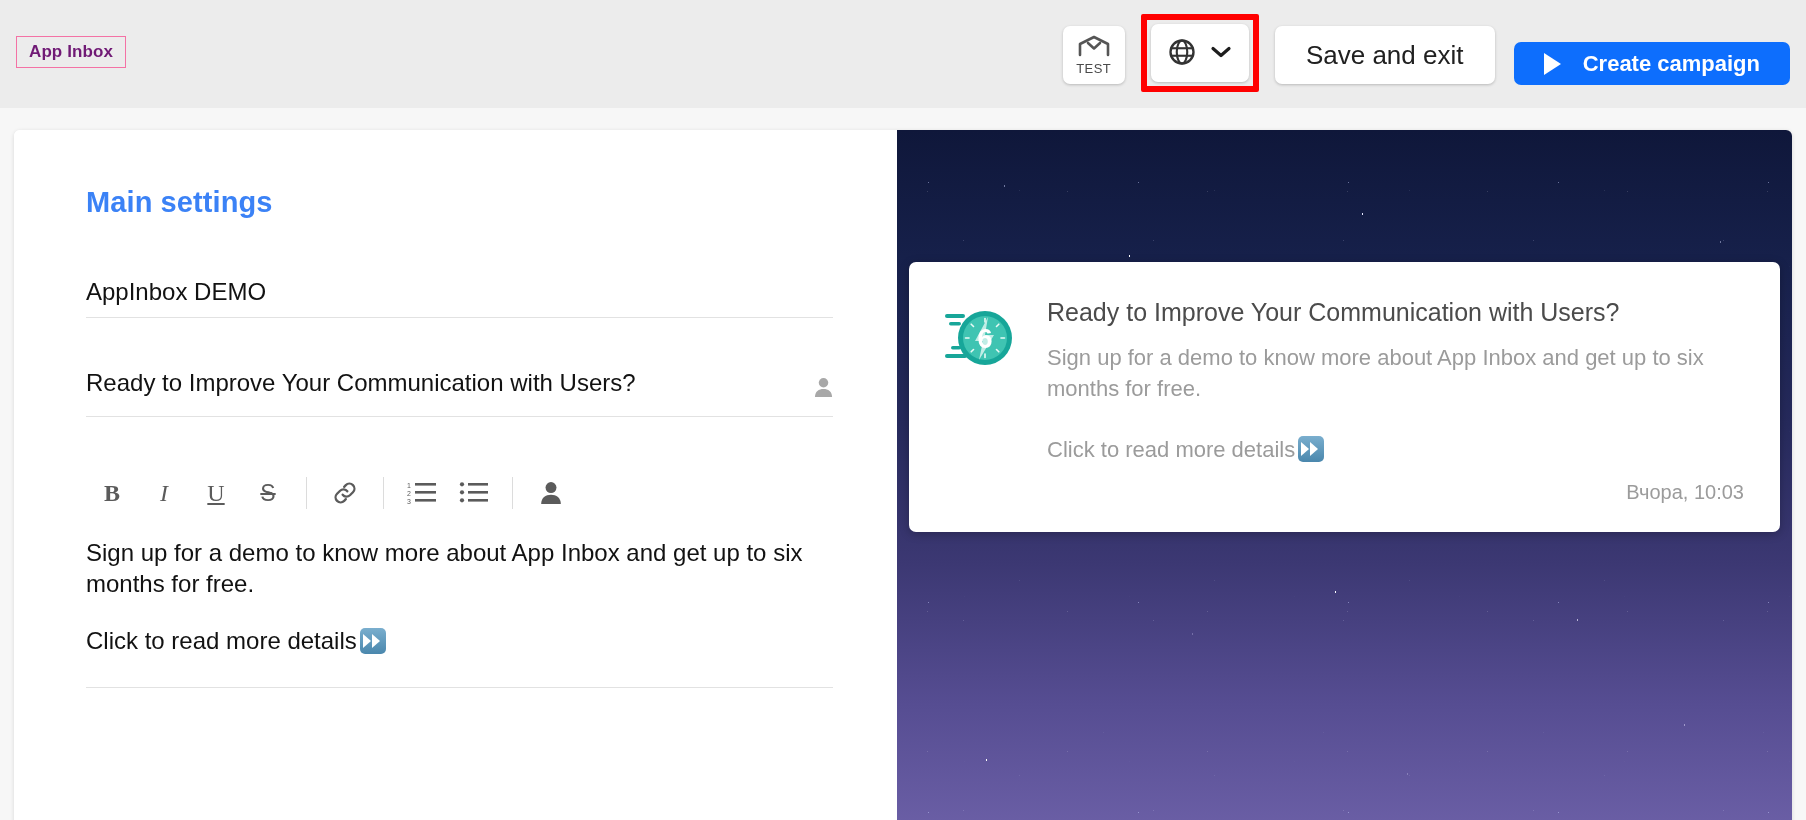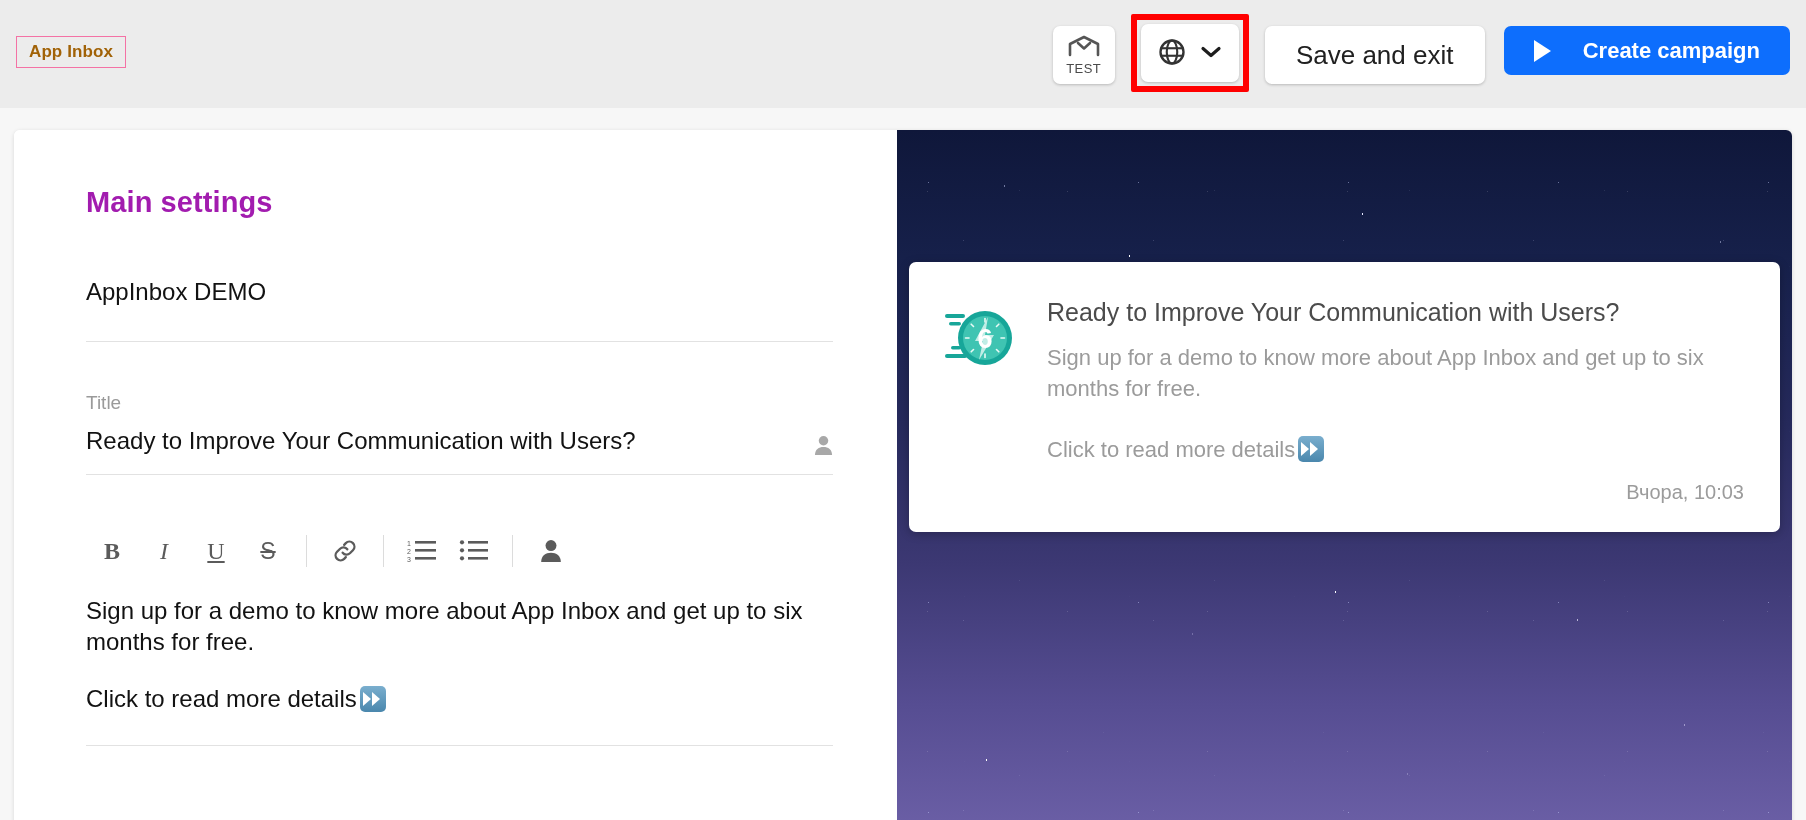--- a/index.html
+++ b/index.html
@@ -22,21 +22,21 @@
     width: 1806px;
     height: 108px;
     background: #ececec;
     box-sizing: border-box;
   }
   .app-inbox-chip {
     position: absolute;
     left: 16px;
     top: 36px;
     border: 1px solid #f472a5;
-    color: #a16207;
+    color: #701a75;
     font-weight: bold;
     font-size: 17px;
     padding: 6px 12px 7px 12px;
     letter-spacing: .1px;
     background: transparent;
     line-height: 1;
   }
 
   .topbar-actions {
     position: absolute;
@@ -103,34 +103,34 @@
     box-shadow: 0 1px 3px rgba(0,0,0,.22);
     font-size: 26px;
     color: #202020;
     cursor: pointer;
     margin-left: 16px;
     margin-top: 12px;
     padding: 0 28px;
     font-family: "Liberation Sans", sans-serif;
   }
   .btn-create {
-    height: 49px;
+    height: 43px;
     background: #0d6efd;
     border: none;
     border-radius: 7px;
     color: #fff;
     font-size: 22px;
     font-weight: bold;
     cursor: pointer;
     margin-left: 19px;
-    margin-top: 12px;
+    margin-top: 28px;
     padding: 0 30px;
     display: flex;
     align-items: center;
-    gap: 32px;
+    gap: 22px;
     font-family: "Liberation Sans", sans-serif;
   }
   .play-tri {
     width: 0; height: 0;
     border-left: 17px solid #fff;
     border-top: 11px solid transparent;
     border-bottom: 11px solid transparent;
   }
 
   
@@ -163,21 +163,21 @@
     padding: 0;
   }
 
   .form-inner {
     padding: 56px 64px 0 72px;
   }
 
   .h-main {
     font-size: 29px;
     font-weight: bold;
-    color: #a21caf;
+    color: #3b82f6;
     margin: 0 0 58px 0;
     letter-spacing: .1px;
   }
 
   .field {
     margin-bottom: 0;
   }
   .field-label {
     font-size: 19px;
     color: #9a9a9a;
@@ -195,21 +195,21 @@
     font-weight: bold;
     display: inline-flex;
     align-items: center;
     justify-content: center;
     cursor: pointer;
   }
   .field-value {
     font-size: 24px;
     color: #121212;
     border-bottom: 1px solid #e2e2e2;
-    padding-bottom: 34px;
+    padding-bottom: 10px;
     line-height: 1.25;
     margin-top: 46px;
   }
   .field-gap { height: 50px; }
 
   .title-row {
     display: flex;
     align-items: flex-end;
     border-bottom: 1px solid #e2e2e2;
     padding-bottom: 18px;
@@ -446,23 +446,20 @@
 
         <h1 class="h-main">Main settings</h1>
 
         <div class="field">
           <div class="field-value">AppInbox DEMO</div>
         </div>
 
         <div class="field-gap"></div>
 
         <div class="field">
-          <div class="field-label">
-            <span>Title</span>
-          </div>
           <div class="title-row">
             <div class="v">Ready to Improve Your Communication with Users?</div>
             <span>
               <svg class="person-ico" width="19" height="21" viewBox="0 0 20 22" fill="#a8a8a8">
                 <circle cx="10" cy="6" r="5"></circle>
                 <path d="M1 21 C1 15.2 5 12.5 10 12.5 C15 12.5 19 15.2 19 21 Z"></path>
               </svg>
             </span>
           </div>
         </div>

